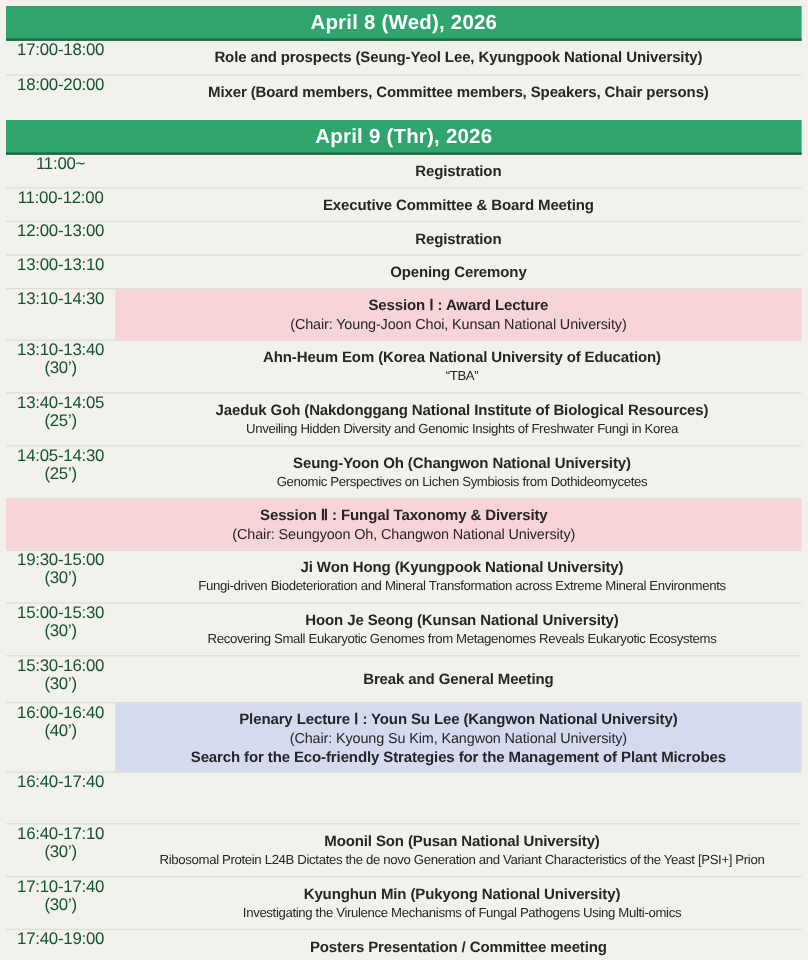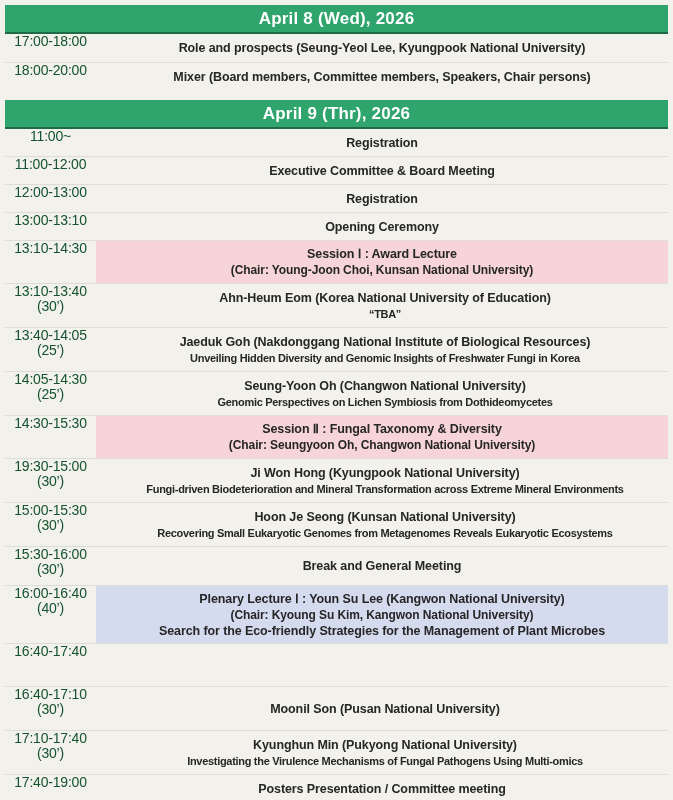--- a/index.html
+++ b/index.html
@@ -24,21 +24,21 @@
   .rows > .row:first-child{border-top:0;}
   .tbl2 .rows{border-bottom:1px solid var(--divider,#DEDDD5);}
   .time{
     flex:0 0 91px;max-width:91px;
     display:flex;flex-direction:column;align-items:center;
     font-size:14px;color:#14532d;line-height:15px;letter-spacing:-.2px;
   }
   .content{flex:1;min-width:0;display:flex;flex-direction:column;justify-content:center;}
   .center{align-items:center;text-align:center;}
   .left{align-items:center;text-align:left;padding-left:6px;}
-  .line{line-height:16px;font-size:12px;letter-spacing:-.1px;font-weight:bold;}
+  .line{line-height:16px;font-size:12px;letter-spacing:-.1px;}
   .b{font-weight:bold;font-size:12.5px;}
   .talkline{font-size:11px;letter-spacing:-.3px;white-space:nowrap;}
   .session-bg{background:var(--pink,#F6D4D7);}
   .plenary-bg{background:var(--blue,#D5DBEF);}
   .row-plain{height:27px;}
   .tbl1 .row-plain{height:28px;}
   .row-break{height:38px;}
   .row-session{height:42px;}
   .row-talk{height:43px;}
   .row-plenary{height:57px;}
@@ -138,23 +138,20 @@
           <div class="time">
             <div class="t-line">14:05-14:30</div>
             <div class="t-line">(25’)</div>
           </div>
           <div class="content left">
             <div class="line b">Seung-Yoon Oh (Changwon National University)</div>
             <div class="line talkline">Genomic Perspectives on Lichen Symbiosis from Dothideomycetes</div>
           </div>
         </div>
         <div class="row row-session">
-          <div class="time">
-            <div class="t-line">14:30-15:30</div>
-          </div>
           <div class="content center session-bg">
             <div class="line b">Session Ⅱ : Fungal Taxonomy &amp; Diversity</div>
             <div class="line">(Chair: Seungyoon Oh, Changwon National University)</div>
           </div>
         </div>
         <div class="row row-talk">
           <div class="time">
             <div class="t-line">19:30-15:00</div>
             <div class="t-line">(30’)</div>
           </div>
@@ -198,20 +195,21 @@
             <div class="t-line">16:40-17:40</div>
           </div>
         </div>
         <div class="row row-talk">
           <div class="time">
             <div class="t-line">16:40-17:10</div>
             <div class="t-line">(30’)</div>
           </div>
           <div class="content left">
             <div class="line b">Moonil Son (Pusan National University)</div>
+            <div class="line talkline">Ribosomal Protein L24B Dictates the de novo Generation and Variant Characteristics of the Yeast [PSI+] Prion</div>
           </div>
         </div>
         <div class="row row-talk">
           <div class="time">
             <div class="t-line">17:10-17:40</div>
             <div class="t-line">(30’)</div>
           </div>
           <div class="content left">
             <div class="line b">Kyunghun Min (Pukyong National University)</div>
             <div class="line talkline">Investigating the Virulence Mechanisms of Fungal Pathogens Using Multi-omics</div>

